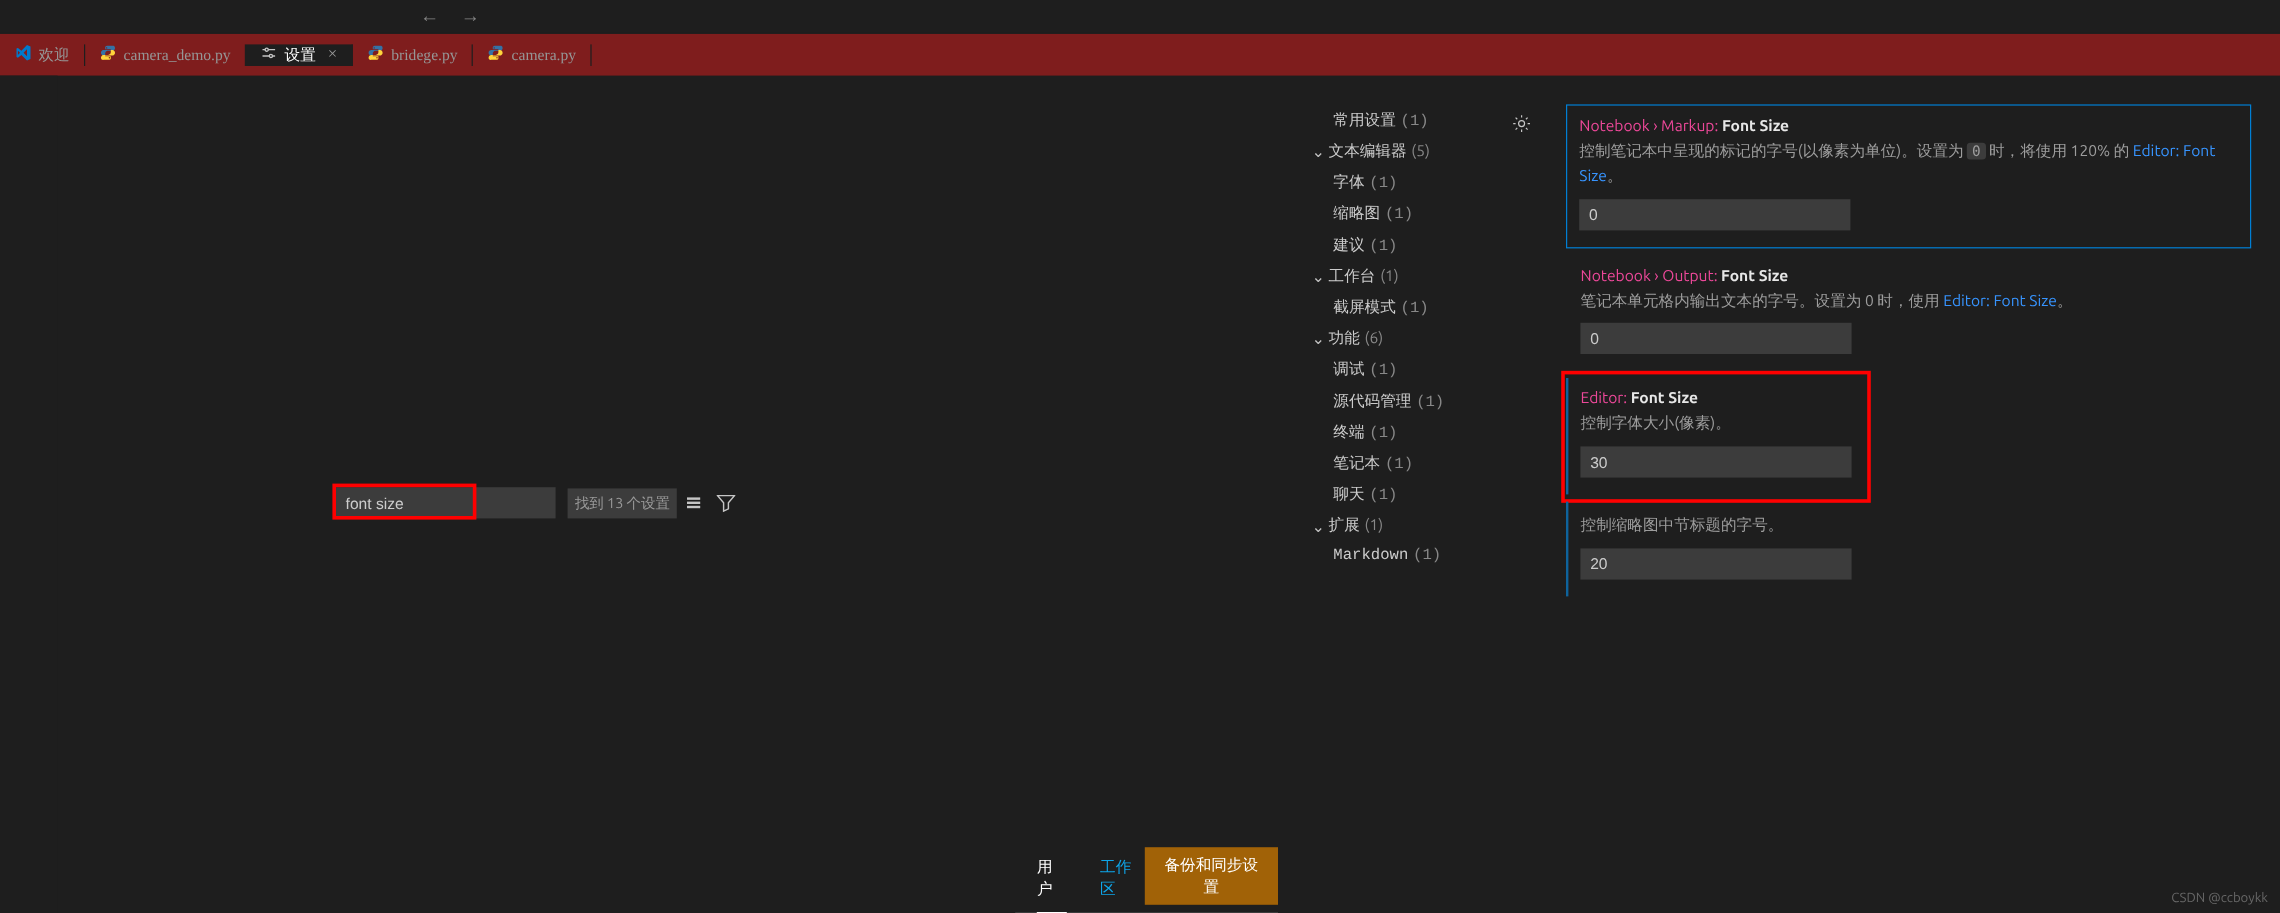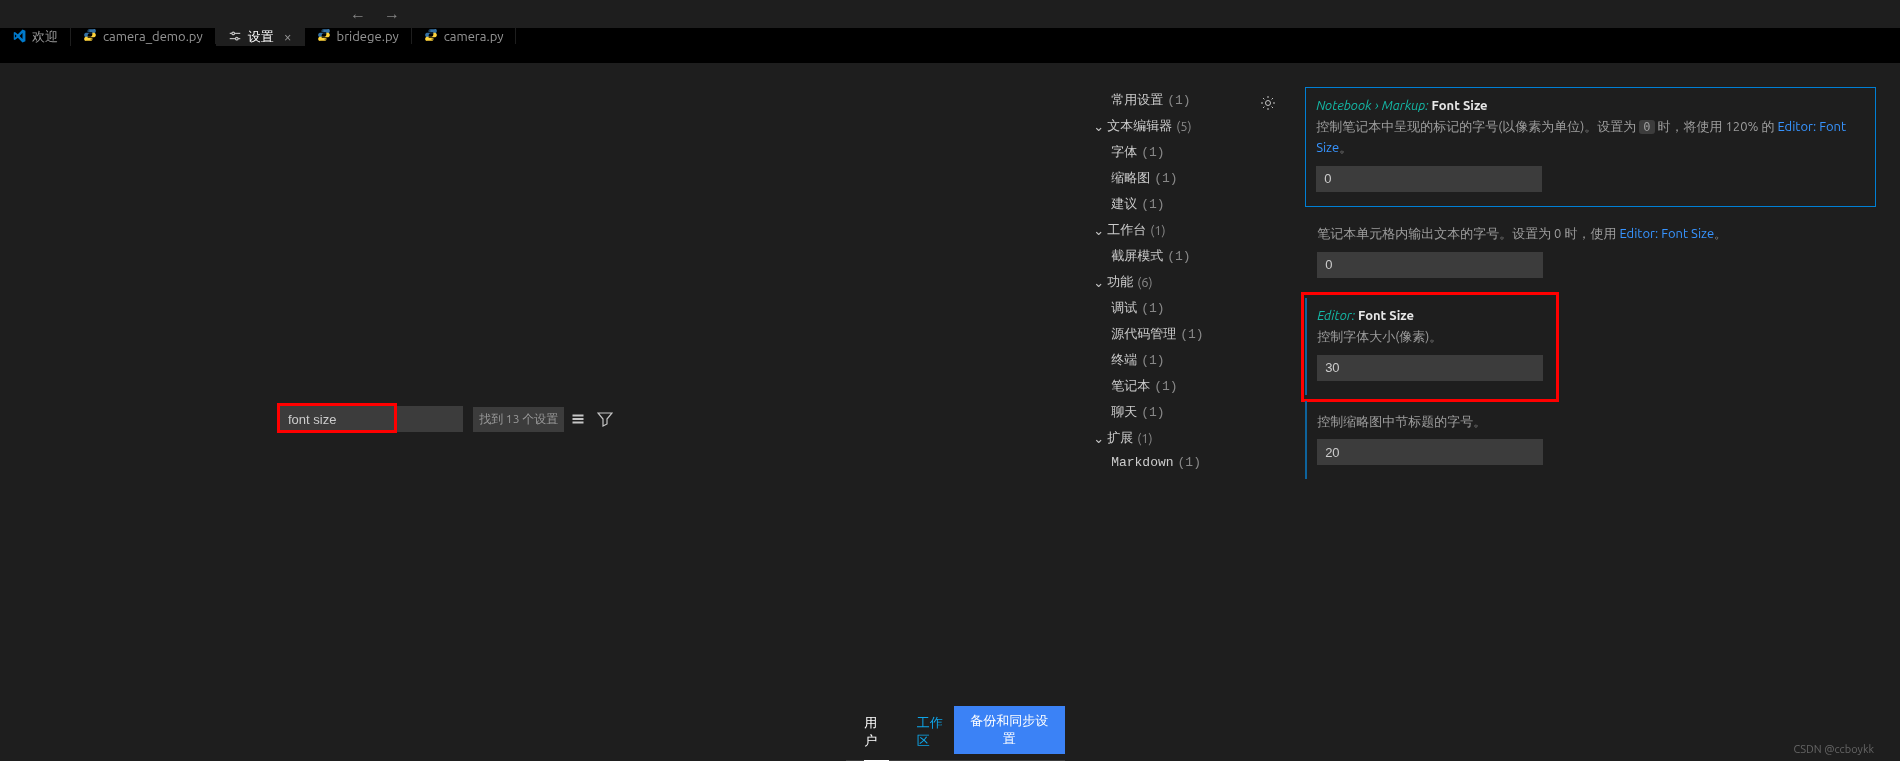--- a/index.html
+++ b/index.html
@@ -3,21 +3,21 @@
 <meta charset="utf-8">
 <style>
 * { box-sizing: border-box; margin: 0; padding: 0; }
 body { font-family: -apple-system, "Segoe UI", Ubuntu, sans-serif; background: #1e1e1e; color: #cccccc; font-size: 13px; overflow: hidden; }
 
 .top-bar { height: 28px; display: flex; align-items: center; justify-content: center; position: relative; background: #1e1e1e; border-bottom: 1px solid #1e1e1e; }
 .nav-arrows { position: absolute; left: 350px; display: flex; gap: 18px; color: #858585; font-size: 16px; }
 .nav-arrow { cursor: pointer; }
 .search-box { width: 640px; height: 22px; background: #2a2a2a; border: 1px solid #3c3c3c; border-radius: 5px; display: flex; align-items: center; justify-content: center; color: #999; gap: 6px; font-size: 12px; }
 
-.tabs { height: 35px; display: flex; background: #000000; align-items: flex-start; }
+.tabs { height: 35px; display: flex; background: #7f1d1d; align-items: center; font-family: Liberation Serif, serif; }
 .tab { display: flex; align-items: center; padding: 0 12px; gap: 6px; color: #969696; border-right: 1px solid #1e1e1e; position: relative; cursor: pointer; font-size: 13px; white-space: nowrap; }
 .tab.active { background: #1e1e1e; color: #fff; }
 .tab.active::after { content:""; position:absolute; bottom:0; left:0; right:0; height:0; }
 .tab .close { margin-left: 4px; color: #999; font-size: 14px; }
 .vscode-icon { color: #007acc; font-weight: bold; }
 .py-icon { color: #3572A5; }
 .settings-icon { color: #c5c5c5; }
 
 .main { display: flex; height: calc(100vh - 63px); }
 .activity-bar { width: 48px; background: #1e1e1e; }
@@ -28,43 +28,43 @@
 .search-input { width: 100%; height: 26px; background: #3c3c3c; border: none; color: #ccc; padding: 0 10px; font-size: 13px; outline: none; }
 .red-box-search { position: absolute; left: -1px; top: -3px; width: 120px; height: 30px; border: 3px solid #ff0000; pointer-events: none; }
 .count-label { color: #999; font-size: 12px; white-space: nowrap; margin-left: 10px; background: #3c3c3c; padding: 4px 6px; }
 .icon-btn { width: 22px; height: 22px; display: flex; align-items: center; justify-content: center; color: #c5c5c5; cursor: pointer; margin-left: 4px; }
 
 .scope-row { display: flex; align-items: flex-end; justify-content: space-between; margin: 14px 0 0 230px; border-bottom: 1px solid #3c3c3c; }
 .scope-tabs { display: flex; gap: 28px; padding-left: 18px; }
 .scope-tab { padding: 6px 0 10px 0; color: #0ea5e9; cursor: pointer; position: relative; font-size: 13px; }
 .scope-tab.active { color: #fff; }
 .scope-tab.active::after { content:""; position:absolute; bottom:-1px; left:0; right:0; height:1px; background:#fff; }
-.sync-btn { background: #3b82f6; color: #fff; border: none; padding: 6px 12px; font-size: 13px; cursor: pointer; margin-bottom: 6px; }
+.sync-btn { background: #a16207; color: #fff; border: none; padding: 6px 12px; font-size: 13px; cursor: pointer; margin-bottom: 6px; }
 
 .body-row { display: flex; margin-top: 10px; }
 .toc { width: 190px; padding-left: 28px; font-size: 13px; }
 .toc-item { padding: 4px 0; color: #ccc; cursor: pointer; display: flex; align-items: center; }
 .toc-item .cnt { color: #888; margin-left: 4px; }
 .toc-child { padding-left: 18px; font-family: Liberation Mono, monospace; }
 .toc-chev { display:inline-block; width:12px; color:#c5c5c5; margin-right:2px;}
 
 .settings-col { flex: 1; padding-left: 24px; position: relative; }
 .gear-icon-col { width: 26px; padding-top: 8px; color: #c5c5c5; text-align:center; }
 .setting { padding: 10px 16px 14px 10px; border-left: 2px solid transparent; margin-bottom: 6px; position: relative; }
 .setting.modified { border-left: 2px solid #0e639c; }
 .setting.selected { border: 1px solid #007fd4; }
 .setting .title { font-weight: 600; color: #e7e7e7; font-size: 13px; margin-bottom: 4px; }
-.setting .title .crumb { font-weight: 400; color: #14b8a6; font-style: italic; }
+.setting .title .crumb { font-weight: 400; color: #ec4899; }
 .setting .desc { color: #9d9d9d; font-size: 13px; line-height: 1.6; margin-bottom: 8px; }
 .setting .desc a { color: #3794ff; cursor: pointer; }
 .setting .desc .code { background:#3c3c3c; padding:0 4px; border-radius:3px; font-family: monospace; font-size: 12px;}
 .num-input { width: 226px; height: 26px; background: #3c3c3c; border: none; color: #ccc; padding: 0 8px; font-size: 13px; outline: none; }
 .red-box-editor { position: absolute; border: 3px solid #ff0000; pointer-events: none; left: -6px; top: -6px; right: 460px; width: 258px; height: 110px; }
 
-.watermark { position: fixed; bottom: 6px; right: 26px; color: #666; font-size: 11px; }
+.watermark { position: fixed; bottom: 6px; right: 10px; color: #666; font-size: 11px; }
 </style>
 </head>
 <body>
 
 <div class="top-bar">
   <div class="nav-arrows">
     <span class="nav-arrow">←</span>
     <span class="nav-arrow">→</span>
   </div>
 </div>
@@ -206,21 +206,21 @@
             <span>Markdown</span>
             <span class="cnt"> (1)</span>
           </div>
         </div>
       <div class="gear-icon-col" id="gearcol"><span><svg width="16" height="16" viewBox="0 0 16 16" fill="none" stroke="#c5c5c5" stroke-width="1">
               <circle cx="8" cy="8" r="2.5"></circle>
               <path d="M8 1v2M8 13v2M1 8h2M13 8h2M3 3l1.4 1.4M11.6 11.6L13 13M3 13l1.4-1.4M11.6 4.4L13 3"></path>
             </svg></span></div>
       <div class="settings-col" id="settings">
           <div class="setting selected"><div class="title"><span class="crumb">Notebook › Markup: </span><span>Font Size</span></div><div class="desc"><span>控制笔记本中呈现的标记的字号(以像素为单位)。设置为 </span><span class="code">0</span><span> 时，将使用 120% 的 </span><a>Editor: Font Size</a><span>。</span></div><input class="num-input" value="0" style=""></div>
-          <div class="setting"><div class="desc"><span>笔记本单元格内输出文本的字号。设置为 0 时，使用 </span><a>Editor: Font Size</a><span>。</span></div><input class="num-input" value="0" style=""></div>
+          <div class="setting"><div class="title"><span class="crumb">Notebook › Output: </span><span>Font Size</span></div><div class="desc"><span>笔记本单元格内输出文本的字号。设置为 0 时，使用 </span><a>Editor: Font Size</a><span>。</span></div><input class="num-input" value="0" style=""></div>
           <div class="setting modified"><div class="red-box-editor"></div><div class="title"><span class="crumb">Editor: </span><span>Font Size</span></div><div class="desc"><span>控制字体大小(像素)。</span></div><input class="num-input" value="30" style=""></div>
           <div class="setting modified"><div class="desc"><span>控制缩略图中节标题的字号。</span></div><input class="num-input" value="20" style=""></div>
         </div>
     </div>
   </div>
 </div>
 
 <div class="watermark">CSDN @ccboykk</div>
 
 </body></html>

